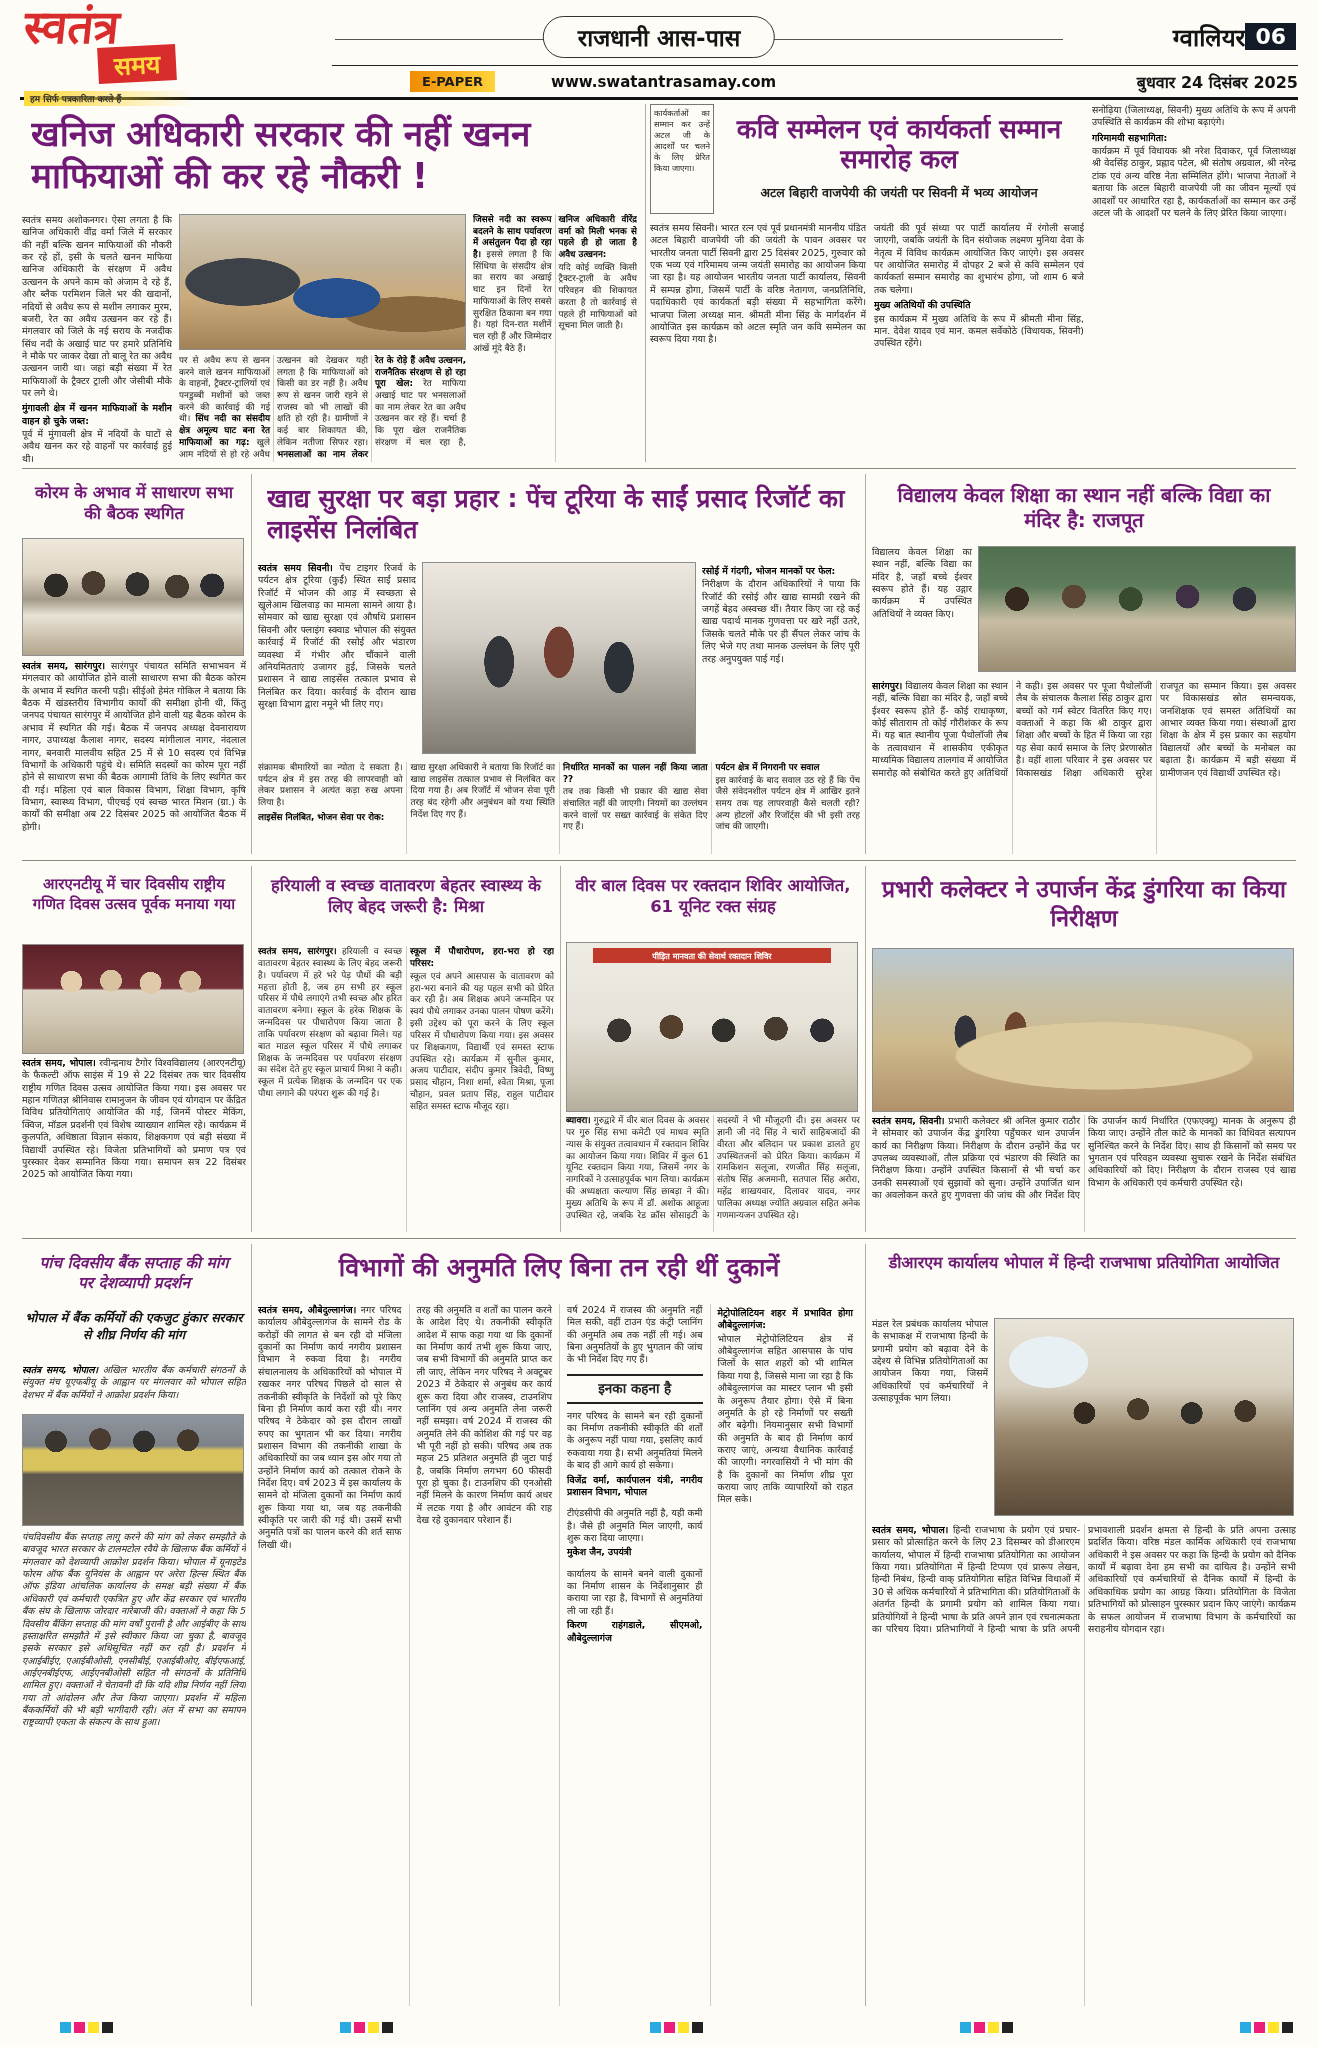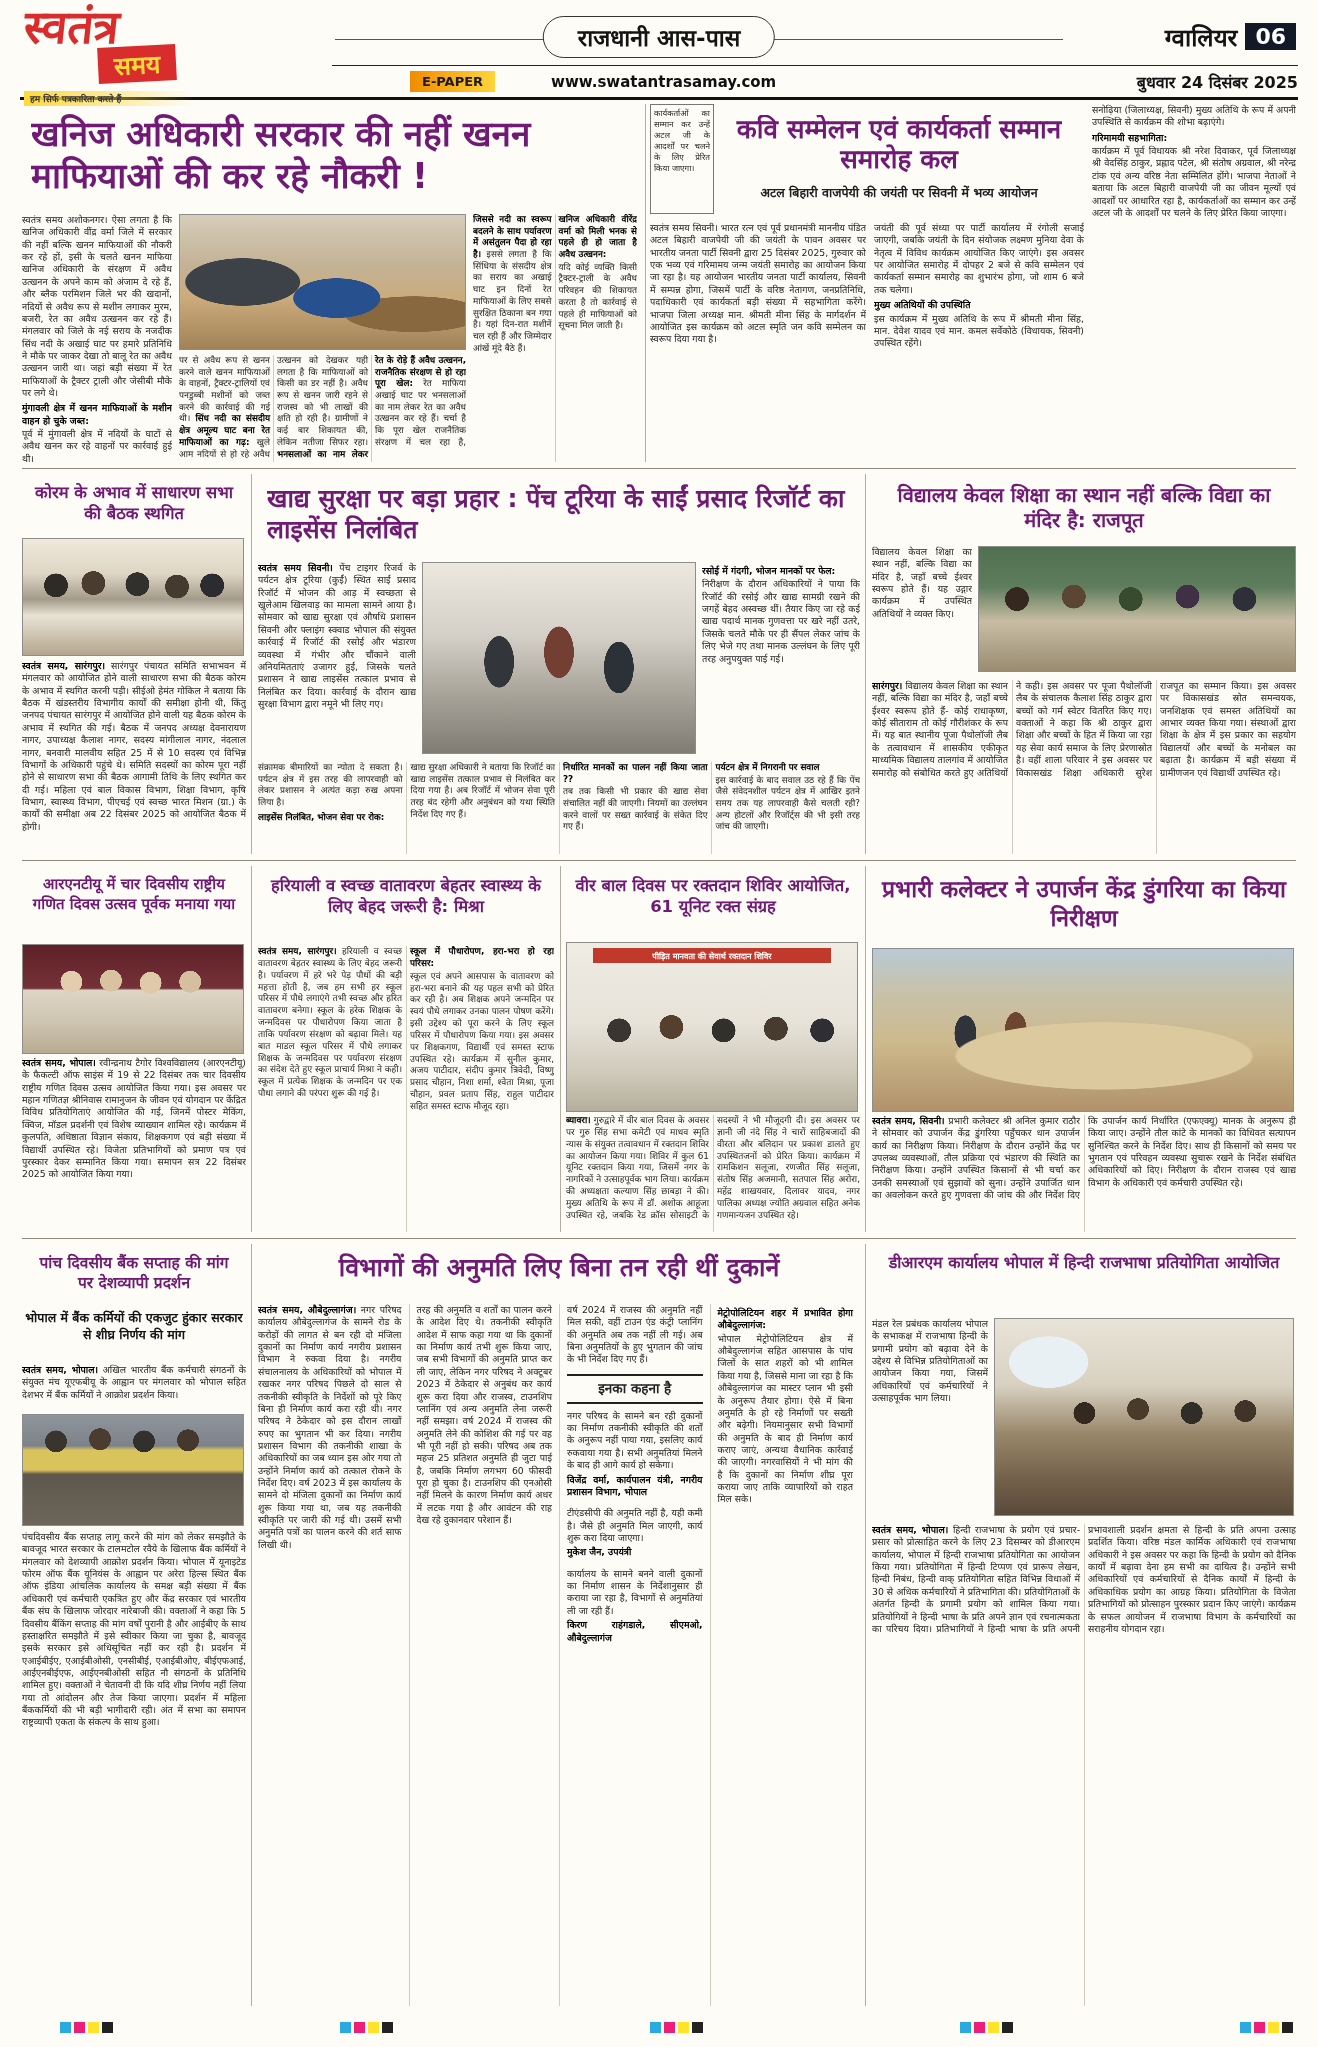--- a/index.html
+++ b/index.html
@@ -7,21 +7,21 @@
   .page { position:relative; width:1318px; height:2047px; margin:0 auto; background:#fdfcf7; color:#141414; overflow:hidden; }
 
   
   .masthead { position:absolute; left:20px; right:20px; top:6px; height:94px; border-bottom:3px solid #121212; }
   .logo { position:absolute; left:4px; top:0; width:300px; }
   .logo-w1 { font-size:46px; font-weight:bold; color:#d92c2c; line-height:0.95; transform:skewX(-6deg); width:max-content; }
   .logo-w2 { display:inline-block; background:#d92c2c; color:#ffd93b; font-size:25px; font-weight:bold; padding:1px 16px; margin-left:74px; margin-top:-4px; transform:rotate(-3deg); }
   .logo-tag { font-size:9px; font-weight:bold; color:#333; background:linear-gradient(90deg,#ffd93b,rgba(255,217,59,0)); padding:1px 6px; margin-top:9px; width:170px; }
   .mast-line { position:absolute; top:33px; left:315px; right:235px; border-top:1px solid #555; }
   .section-banner { position:absolute; left:50%; transform:translateX(-50%); top:10px; background:#fdfcf7; border:1.5px solid #333; border-radius:26px; padding:4px 34px; font-size:23px; font-weight:bold; white-space:nowrap; }
-  .city-page { position:absolute; right:2px; top:14px; display:flex; align-items:center; gap:8px; font-size:24px; font-weight:bold; }
+  .city-page { position:absolute; right:2px; top:14px; display:flex; align-items:center; font-size:24px; font-weight:bold; }
   .pnum { background:#111a26; color:#fff; padding:1px 10px; font-size:22px; }
   .subbar { position:absolute; left:312px; right:0; bottom:0; height:32px; border-top:1.5px solid #222; display:flex; align-items:center;gap:44px; }
   .epaper { margin-left:78px; background:linear-gradient(90deg,#f08c00,#ffd43b); padding:3px 12px; font-weight:bold; font-size:13px; color:#1c1c1c; }
   .website { font-weight:bold; font-size:15px; margin-left:12px; color:#101010; }
   .dateline { margin-left:auto; font-weight:bold; font-size:16px; }
 
   
   .art { position:absolute; overflow:hidden; }
   .hl { font-weight:bold; color:#701a75; margin:9px; overflow:hidden; }
   .bt { font-size:9.3px; line-height:1.33; text-align:justify; color:#242424; overflow:hidden; }
@@ -86,21 +86,21 @@
   .ph-blood { width:292px; height:170px; margin:3px 0; position:relative; }
   .blood-banner { position:absolute; top:5px; left:9%; width:82%; background:#c0392b; color:#fff; font-size:8px; font-weight:bold; text-align:center; padding:2px 0; }
   .veer-body { column-count:2; column-gap:8px; column-rule:1px solid #d2cbbb; height:126px; font-size:8.9px; }
 
   .a-coll { left:872px; top:866px; width:424px; height:366px; }
   .coll-hl { font-size:23px; text-align:center; line-height:1.25; height:64px; }
   .ph-field { width:422px; height:164px; margin:3px 0; }
   .coll-body { column-count:2; column-gap:8px; column-rule:1px solid #d2cbbb; height:128px; }
 
   
-  .a-bank { left:22px; top:1244px; width:224px; height:762px; }
+  .a-bank { left:22px; top:1244px; width:224px; height:762px;font-style:italic; }
   .bank-hl { font-size:15.5px; text-align:center; line-height:1.3; height:48px; }
   .bank-sub { font-size:12.5px; font-weight:bold; text-align:center; line-height:1.35; height:52px; overflow:hidden; }
   .bank-p0 { height:46px; margin:2px 0 4px; }
   .ph-protest { width:222px; height:112px; }
   .bank-body { margin-top:5px; height:478px; }
 
   .a-vib { left:258px; top:1244px; width:602px; height:762px; }
   .vib-hl { font-size:25px; text-align:center; line-height:1.2; height:42px; }
   .vib-grid { display:grid; grid-template-columns:repeat(4,1fr); height:710px; margin-top:6px; }
   .vib-col { padding:0 7px; border-left:1px solid #d2cbbb; overflow:hidden; }

